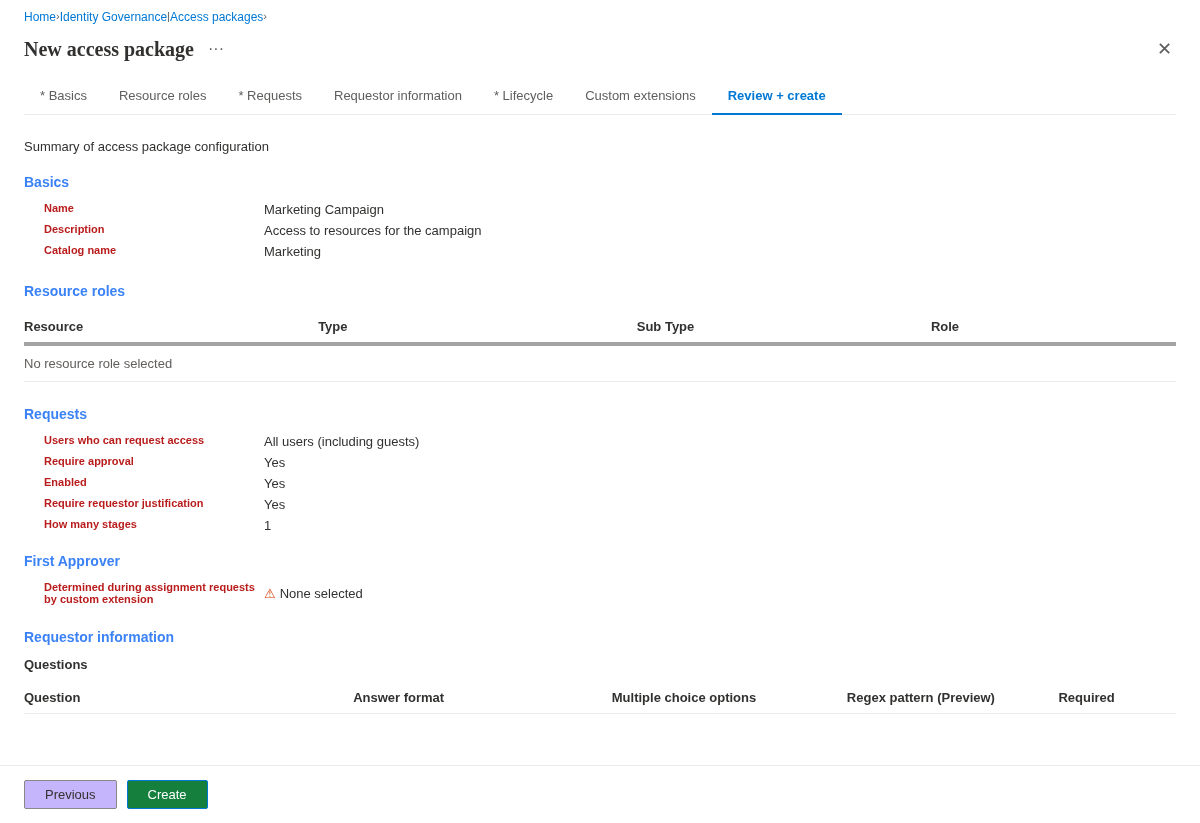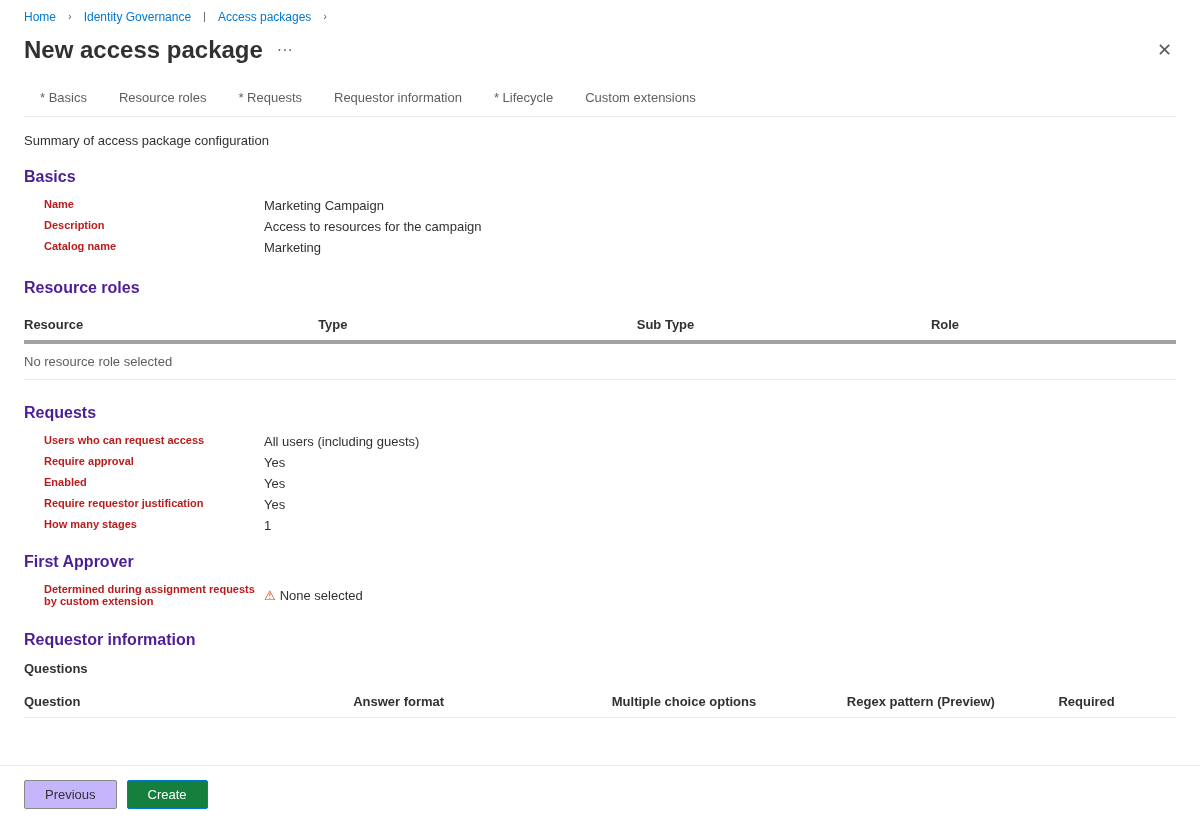--- a/index.html
+++ b/index.html
@@ -17,42 +17,43 @@
       padding: 0 24px;
       height: 100%;
       display: flex;
       flex-direction: column;
     }
     .breadcrumb {
       font-size: 12px;
       color: #605e5c;
       padding: 10px 0 6px 0;
       display: flex;
-      gap: 12px;
+      gap: 0;
     }
     .breadcrumb a {
       color: #0078d4;
       text-decoration: none;
     }
     .breadcrumb-sep { color: #605e5c; font-size: 11px; }
     .page-header {
       display: flex;
       align-items: center;
       justify-content: space-between;
       padding: 6px 0 16px 0;
     }
     .page-title-row {
       display: flex;
       align-items: center;
       gap: 8px;
     }
     .page-title {
-      font-size: 24px;
-      font-weight: 600;
-      color: #323130;
+      font-size: 20px;
+      font-weight: 600;
+      color: #323130;
+      font-family: Liberation Serif, serif;
     }
     .ellipsis-btn {
       background: none;
       border: none;
       cursor: pointer;
       color: #605e5c;
       font-size: 16px;
       padding: 2px 6px;
       border-radius: 2px;
     }
@@ -62,21 +63,21 @@
       cursor: pointer;
       font-size: 18px;
       color: #605e5c;
       padding: 4px;
       line-height: 1;
     }
     .tabs {
       display: flex;
       gap: 0;
       border-bottom: 1px solid #edebe9;
-      margin-bottom: 16px;
+      margin-bottom: 24px;
     }
     .tab {
       padding: 10px 16px;
       font-size: 13px;
       color: #605e5c;
       cursor: pointer;
       border-bottom: 2px solid transparent;
       margin-bottom: -1px;
       white-space: nowrap;
     }
@@ -89,23 +90,23 @@
       flex: 1;
       overflow-y: auto;
       padding-bottom: 36px;
     }
     .summary-text {
       font-size: 13px;
       color: #323130;
       margin-bottom: 20px;
     }
     .section-title {
-      font-size: 16px;
-      font-weight: 600;
-      color: #4c1d95;
+      font-size: 14px;
+      font-weight: 600;
+      color: #3b82f6;
       margin-bottom: 12px;
       margin-top: 12px;
     }
     .section {
       margin-bottom: 24px;
     }
     .field-row {
       display: flex;
       margin-bottom: 6px;
     }
@@ -239,20 +240,21 @@
     <button class="close-btn">✕</button>
   </div>
 
   <div class="tabs">
     <div class="tab">* Basics</div>
     <div class="tab">Resource roles</div>
     <div class="tab">* Requests</div>
     <div class="tab">Requestor information</div>
     <div class="tab">* Lifecycle</div>
     <div class="tab">Custom extensions</div>
+    <div class="tab active">Review + create</div>
   </div>
 
   <div class="content-area">
     <p class="summary-text">Summary of access package configuration</p>
 
     <div class="section">
       <div class="section-title">Basics</div>
       <div class="field-row">
         <span class="field-label">Name</span>
         <span class="field-value">Marketing Campaign</span>

